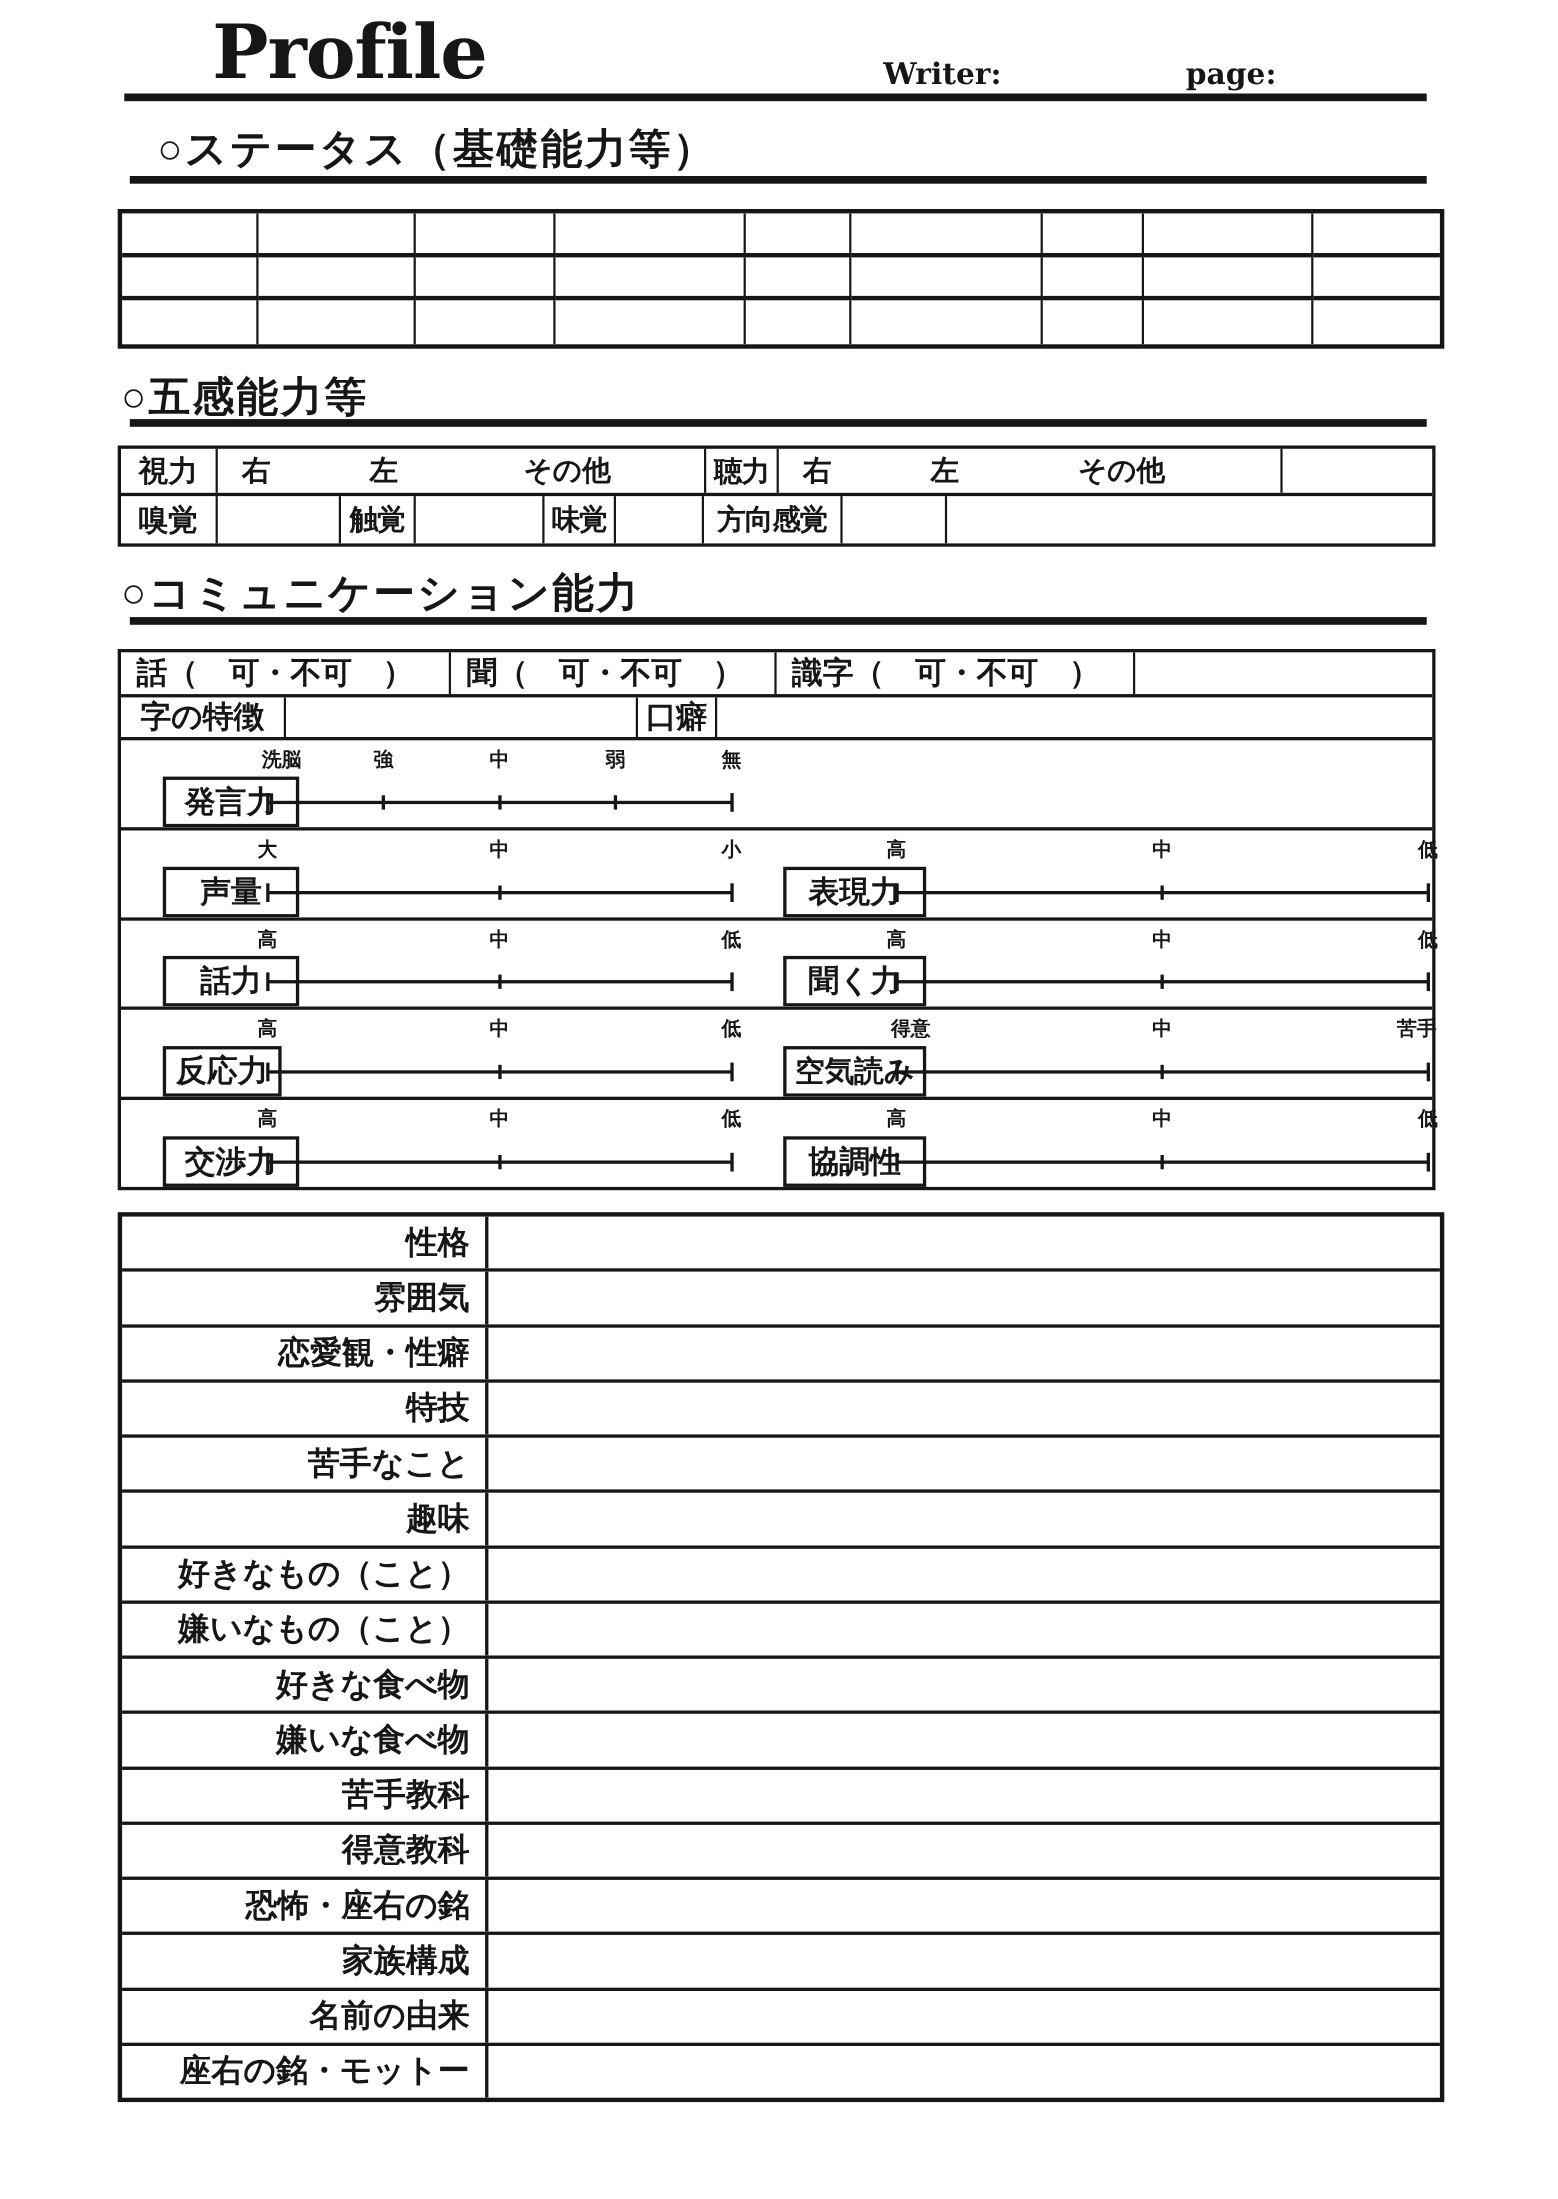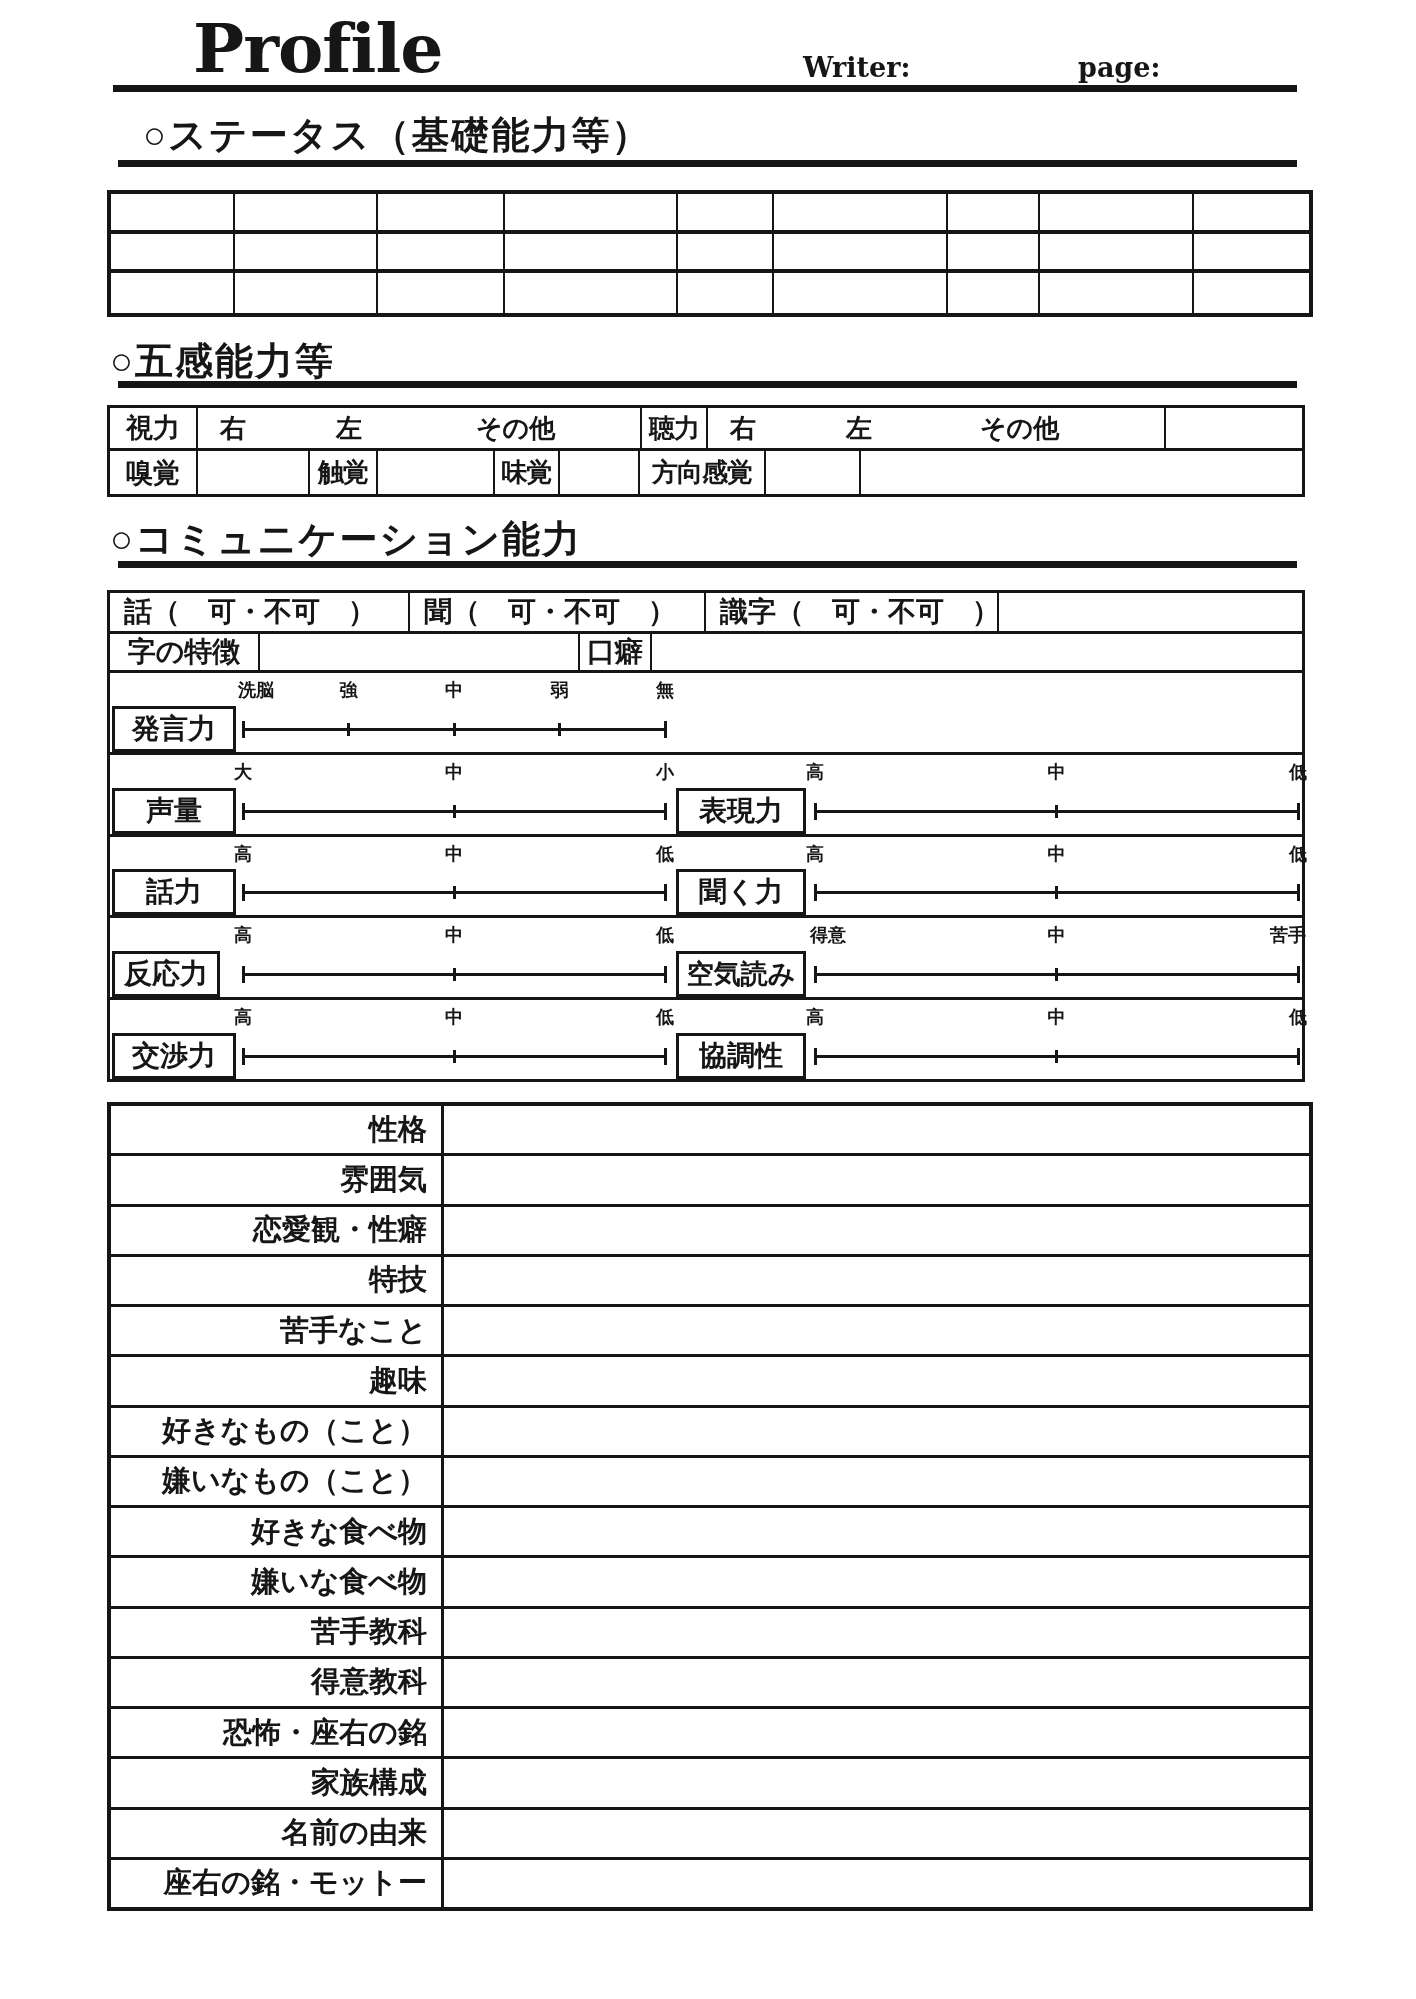--- a/index.html
+++ b/index.html
@@ -62,21 +62,21 @@
   .c-cell { border-right:2px solid #161616; display:flex; align-items:center;
             font-size:28px; font-weight:600; padding-left:14px; white-space:nowrap; }
   .c-cell.center { justify-content:center; padding-left:0; }
   .c-cell.nob { border-right:none; }
 
   .slider-row { position:relative; flex:1; border-bottom:3px solid #161616; }
   .slider-row:last-child { border-bottom:none; }
   .sl-box {
     position:absolute; bottom:0; height:46px; border:3px solid #161616; background:#fff;
     display:flex; align-items:center; justify-content:center;
-    font-size:28px; font-weight:600; white-space:nowrap;
+    font-size:28px; font-weight:600; white-space:nowrap;margin-left:36px;
   }
   .sl-line { position:absolute; bottom:21px; height:3px; background:#161616; }
   .sl-tick { position:absolute; bottom:16px; width:3px; height:13px; background:#161616; }
   .sl-tick.end { height:17px; bottom:14px; }
   .sl-ticklabel { position:absolute; top:5px; transform:translateX(-50%);
                   font-size:18px; font-weight:600; white-space:nowrap; }
 
   
   .profile-table {
     position:absolute; left:107px; top:1102px; width:1206px; height:809px;
@@ -175,21 +175,21 @@
     </div>
   </div>
 
   <div class="heading" style="left:110px; top:514px">○コミュニケーション能力</div>
   <div class="rule" style="left:118px; top:561px; width:1179px; height:7px"></div>
 
   <div class="comm-table">
     <div class="c-rowA">
       <div class="c-cell" style="width:300px">話（　可・不可　）</div>
       <div class="c-cell" style="width:296px">聞（　可・不可　）</div>
-      <div class="c-cell" style="width:293px">識字（　可・不可　）</div>
+      <div class="c-cell" style="width:326px">識字（　可・不可　）</div>
       <div class="c-cell nob" style="width:270px"></div>
     </div>
     <div class="c-rowB">
       <div class="c-cell center" style="width:150px">字の特徴</div>
       <div class="c-cell" style="width:320px"></div>
       <div class="c-cell center" style="width:72px">口癖</div>
       <div class="c-cell nob" style="width:650px"></div>
     </div>
 
   <div class="slider-row">

